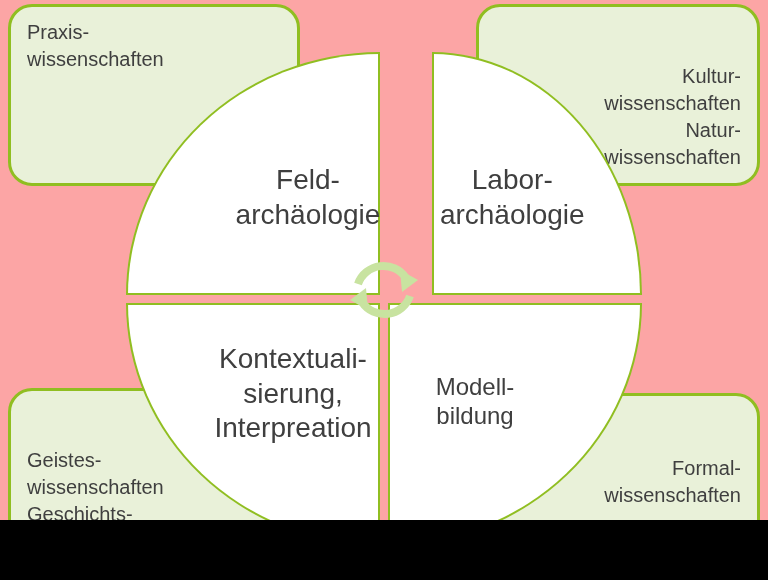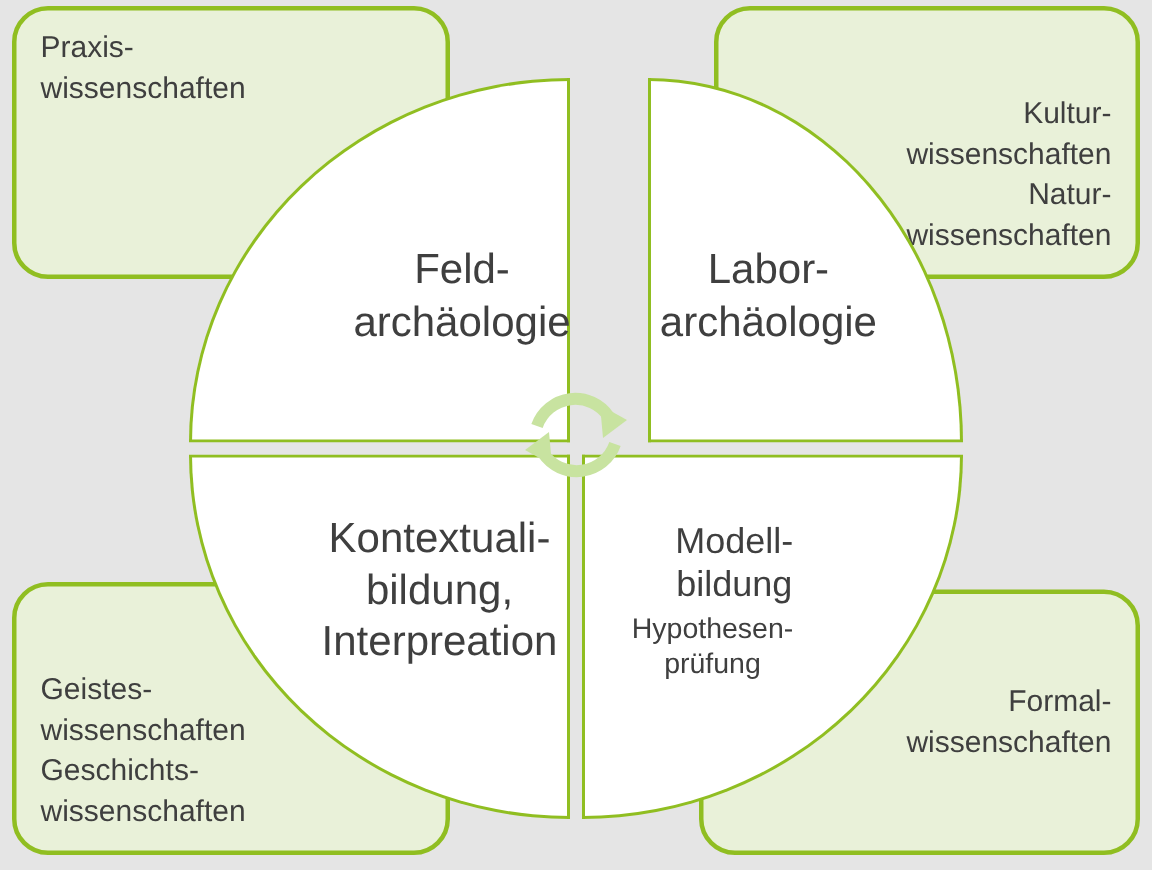--- a/index.html
+++ b/index.html
@@ -4,21 +4,21 @@
 <style>
   :root{
     --green:#90BE21;
     --box-fill:#E9F1D9;
     --icon-green:#C8E3A0;
     --text:#3F3F3F;
   }
   *{box-sizing:border-box;margin:0;padding:0;}
   html,body{width:768px;height:580px;background:#000;}
   body{font-family:"Liberation Sans", sans-serif;color:var(--text);}
-  .canvas{position:relative;width:768px;height:580px;background:#e5e5e5;overflow:hidden;}
+  .canvas{position:relative;width:768px;height:520px;background:#fca5a5;overflow:hidden;}
 
   
   .corner-box{
     position:absolute;
     background:var(--box-fill);
     border:3px solid var(--green);
     border-radius:24px;
     padding:12px 16px;
     font-size:20px;
     line-height:1.35;
@@ -50,21 +50,21 @@
     position:absolute;transform:translate(-50%,-50%);
     width:max-content;max-width:95%;
     text-align:center;font-size:28px;line-height:1.22;
     white-space:pre-line;
   }
   .q-tl .q-label{left:72%;top:60%;}
   .q-tr .q-label{left:38%;top:60%;}
   .q-bl .q-label{left:66%;top:37%;}
   .q-br .q-label-group{
     position:absolute;left:34%;top:40%;transform:translate(-50%,-50%);
-    display:flex;flex-direction:column;align-items:flex-end;gap:4px;
+    display:flex;flex-direction:column;align-items:flex-start;gap:4px;
   }
   .q-br .q-main{font-size:24px;line-height:1.22;text-align:center;white-space:pre-line;}
   .q-br .q-sub{font-size:19px;line-height:1.22;text-align:center;white-space:pre-line;}
 
   
   .center-icon{
     position:absolute;left:384px;top:290px;transform:translate(-50%,-50%);
     z-index:3;width:84px;height:84px;
   }
 </style>
@@ -98,29 +98,27 @@
     <div class="quadrant q-tl">
       <div class="q-label">Feld-
 archäologie</div>
     </div>
     <div class="quadrant q-tr">
       <div class="q-label">Labor-
 archäologie</div>
     </div>
     <div class="quadrant q-bl">
       <div class="q-label">Kontextuali-
-bildung,
+sierung,
 Interpreation</div>
     </div>
     <div class="quadrant q-br">
       <div class="q-label-group">
         <div class="q-main">Modell-
 bildung</div>
-        <div class="q-sub">Hypothesen-
-prüfung</div>
       </div>
     </div>
   </div>
 
   <svg class="center-icon" viewBox="0 0 84 84" aria-hidden="true">
     <g fill="none" stroke="#C8E3A0" stroke-width="8">
       <path d="M 16 36 A 27 27 0 0 1 64 30"></path>
       <path d="M 68 48 A 27 27 0 0 1 20 54"></path>
     </g>
     <polygon points="58,22 76,32 60,44" fill="#C8E3A0"></polygon>

